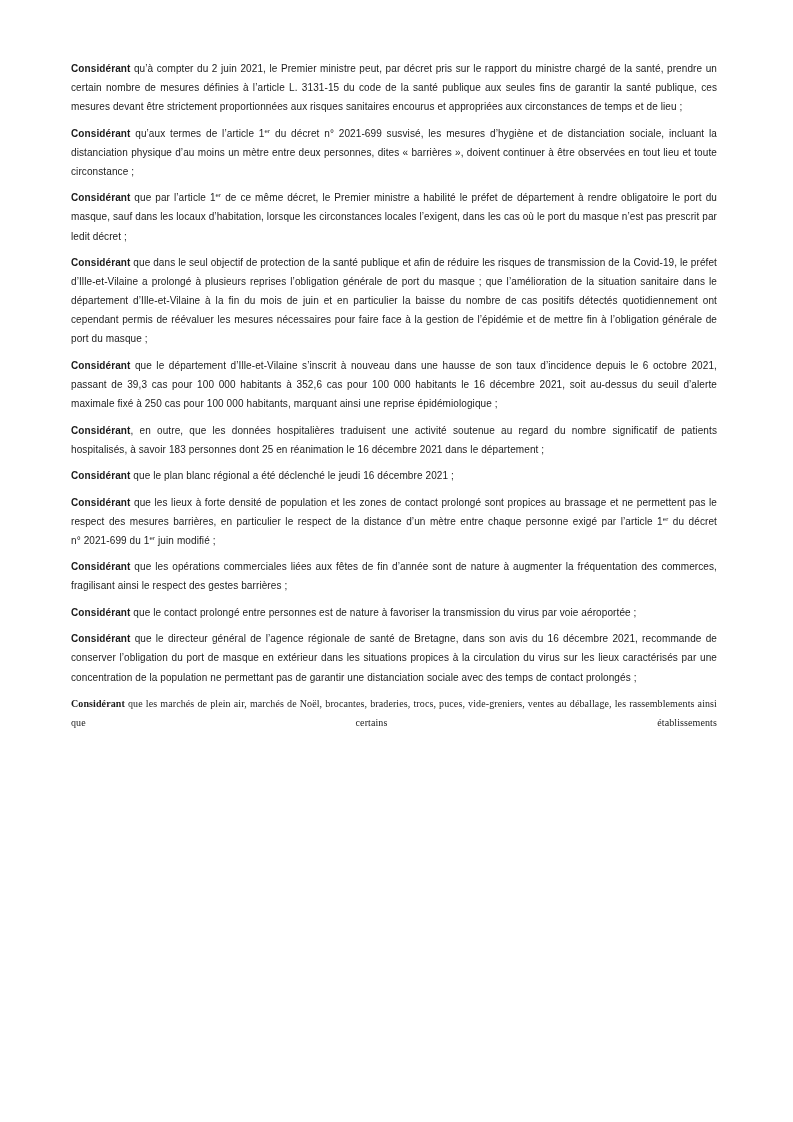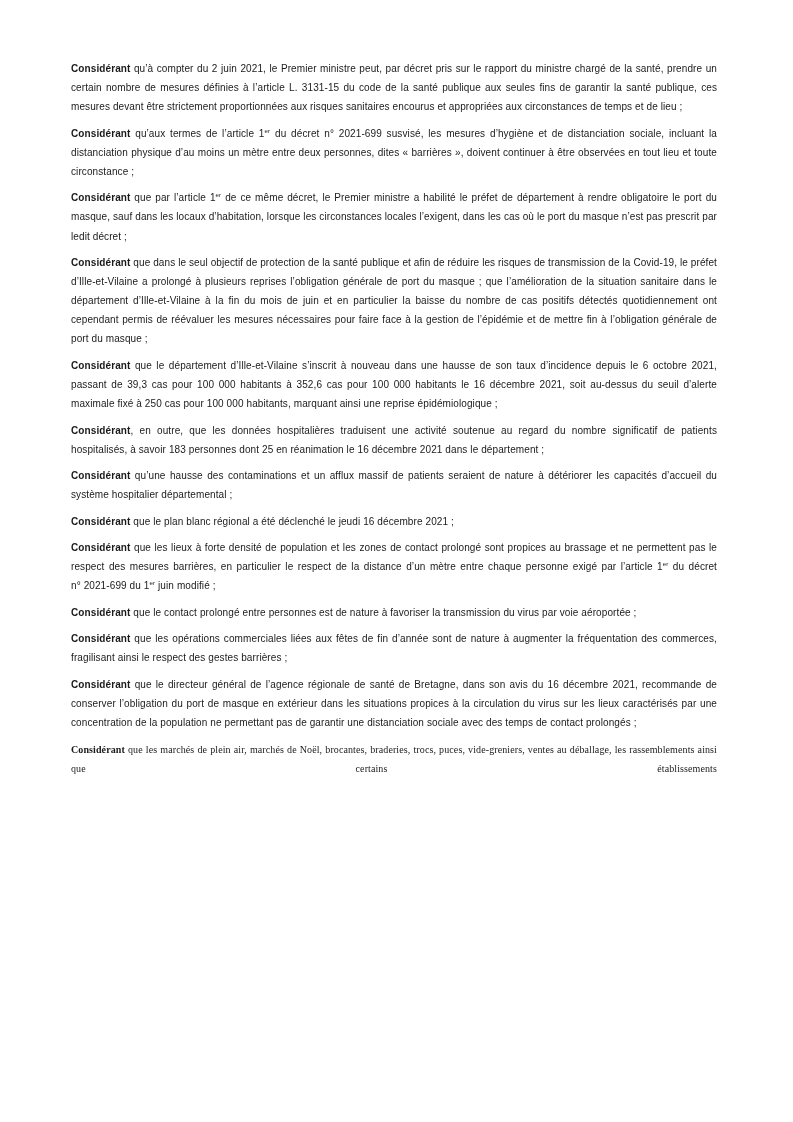--- a/index.html
+++ b/index.html
@@ -46,21 +46,20 @@
 <body>
 
 <div class="page">
   <div class="content">
       <p class="para"><strong>Considérant</strong> qu’à compter du 2 juin 2021, le Premier ministre peut, par décret pris sur le rapport du ministre chargé de la santé, prendre un certain nombre de mesures définies à l’article L. 3131-15 du code de la santé publique aux seules fins de garantir la santé publique, ces mesures devant être strictement proportionnées aux risques sanitaires encourus et appropriées aux circonstances de temps et de lieu&nbsp;;</p>
       <p class="para"><strong>Considérant</strong> qu’aux termes de l’article 1<sup>er</sup> du décret n°&nbsp;2021-699 susvisé, les mesures d’hygiène et de distanciation sociale, incluant la distanciation physique d’au moins un mètre entre deux personnes, dites «&nbsp;barrières&nbsp;», doivent continuer à être observées en tout lieu et toute circonstance&nbsp;;</p>
       <p class="para"><strong>Considérant</strong> que par l’article 1<sup>er</sup> de ce même décret, le Premier ministre a habilité le préfet de département à rendre obligatoire le port du masque, sauf dans les locaux d’habitation, lorsque les circonstances locales l’exigent, dans les cas où le port du masque n’est pas prescrit par ledit décret&nbsp;;</p>
       <p class="para"><strong>Considérant</strong> que dans le seul objectif de protection de la santé publique et afin de réduire les risques de transmission de la Covid-19, le préfet d’Ille-et-Vilaine a prolongé à plusieurs reprises l’obligation générale de port du masque&nbsp;; que l’amélioration de la situation sanitaire dans le département d’Ille-et-Vilaine à la fin du mois de juin et en particulier la baisse du nombre de cas positifs détectés quotidiennement ont cependant permis de réévaluer les mesures nécessaires pour faire face à la gestion de l’épidémie et de mettre fin à l’obligation générale de port du masque&nbsp;;</p>
       <p class="para"><strong>Considérant</strong> que le département d’Ille-et-Vilaine s’inscrit à nouveau dans une hausse de son taux d’incidence depuis le 6 octobre 2021, passant de 39,3 cas pour 100&nbsp;000 habitants à 352,6 cas pour 100&nbsp;000 habitants le 16 décembre 2021, soit au-dessus du seuil d’alerte maximale fixé à 250 cas pour 100&nbsp;000 habitants, marquant ainsi une reprise épidémiologique&nbsp;;</p>
       <p class="para"><strong>Considérant</strong>, en outre, que les données hospitalières traduisent une activité soutenue au regard du nombre significatif de patients hospitalisés, à savoir 183 personnes dont 25 en réanimation le 16 décembre 2021 dans le département&nbsp;;</p>
-      <p class="para"><strong>Considérant</strong> qu’une hausse des contaminations et un afflux massif de patients seraient de nature à détériorer les capacités d’accueil du système hospitalier départemental&nbsp;;</p>
       <p class="para"><strong>Considérant</strong> que le plan blanc régional a été déclenché le jeudi 16 décembre 2021&nbsp;;</p>
       <p class="para"><strong>Considérant</strong> que les lieux à forte densité de population et les zones de contact prolongé sont propices au brassage et ne permettent pas le respect des mesures barrières, en particulier le respect de la distance d’un mètre entre chaque personne exigé par l’article 1<sup>er</sup> du décret n°&nbsp;2021-699 du 1<sup>er</sup> juin modifié&nbsp;;</p>
+      <p class="para"><strong>Considérant</strong> que les opérations commerciales liées aux fêtes de fin d’année sont de nature à augmenter la fréquentation des commerces, fragilisant ainsi le respect des gestes barrières&nbsp;;</p>
       <p class="para"><strong>Considérant</strong> que le contact prolongé entre personnes est de nature à favoriser la transmission du virus par voie aéroportée&nbsp;;</p>
-      <p class="para"><strong>Considérant</strong> que les opérations commerciales liées aux fêtes de fin d’année sont de nature à augmenter la fréquentation des commerces, fragilisant ainsi le respect des gestes barrières&nbsp;;</p>
       <p class="para"><strong>Considérant</strong> que le directeur général de l’agence régionale de santé de Bretagne, dans son avis du 16 décembre 2021, recommande de conserver l’obligation du port de masque en extérieur dans les situations propices à la circulation du virus sur les lieux caractérisés par une concentration de la population ne permettant pas de garantir une distanciation sociale avec des temps de contact prolongés&nbsp;;</p>
       <p class="para justify-last"><strong>Considérant</strong> que les marchés de plein air, marchés de Noël, brocantes, braderies, trocs, puces, vide-greniers, ventes au déballage, les rassemblements ainsi que certains établissements</p>
     </div>
 </div>
 
 </body></html>

